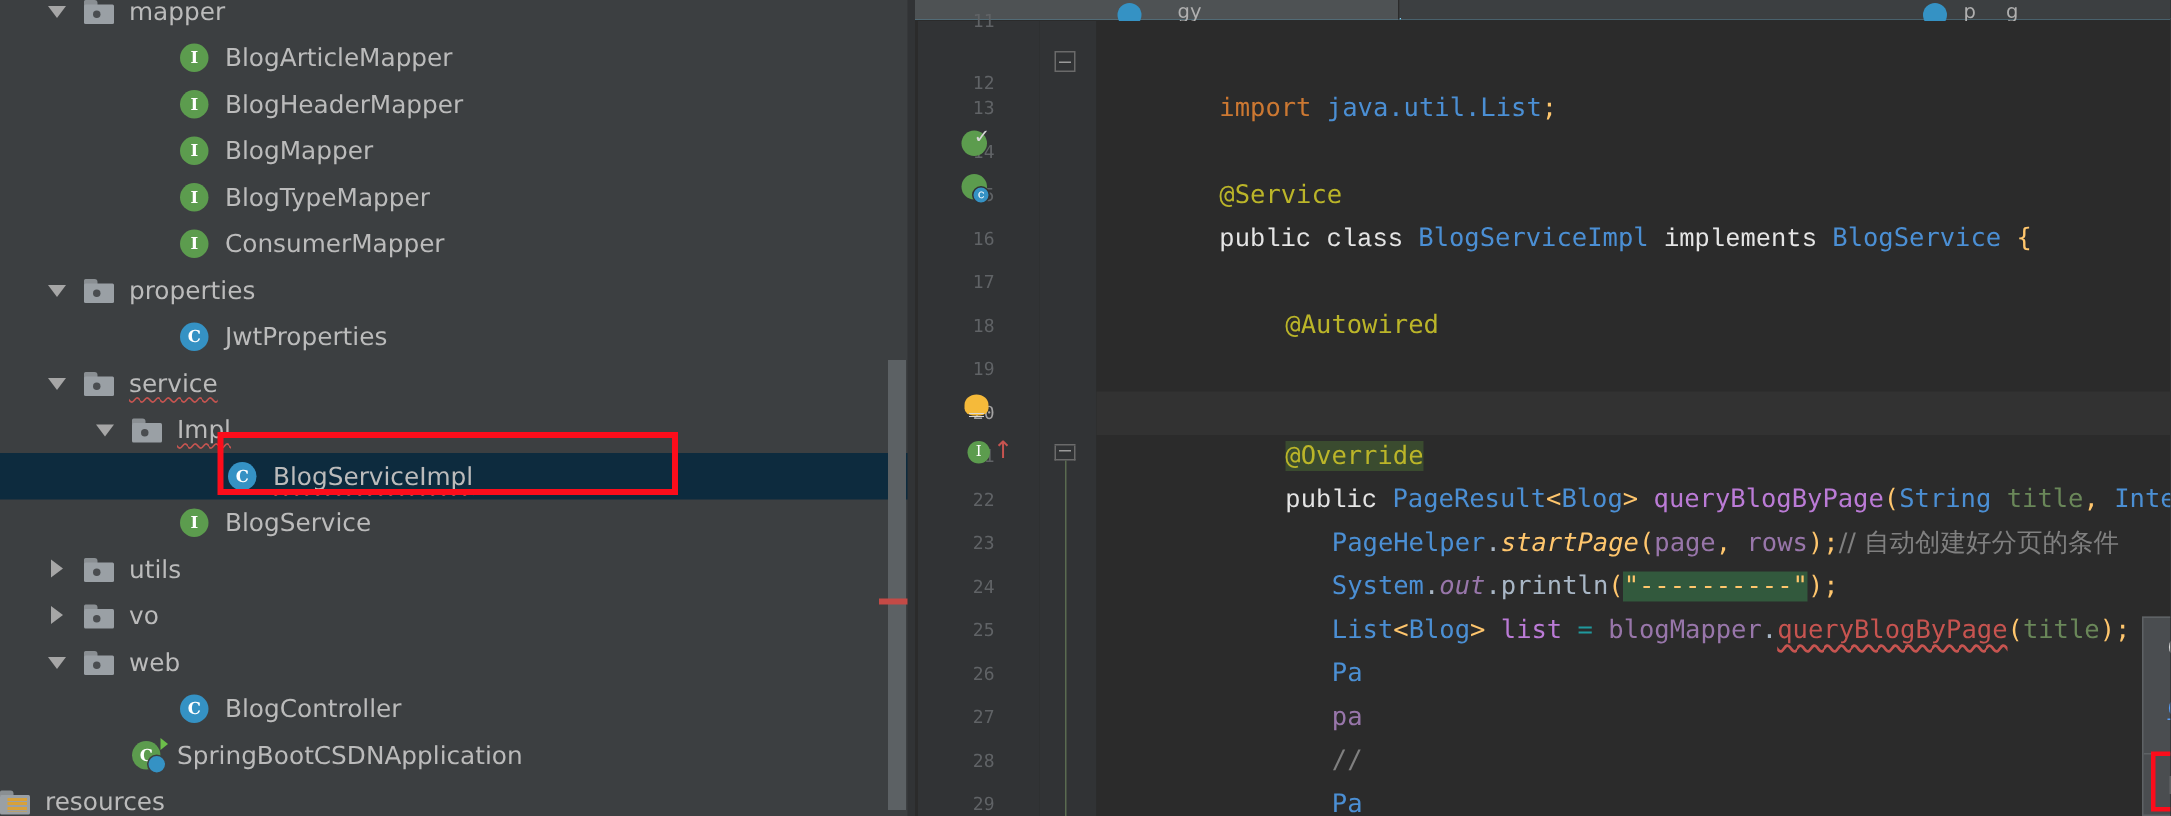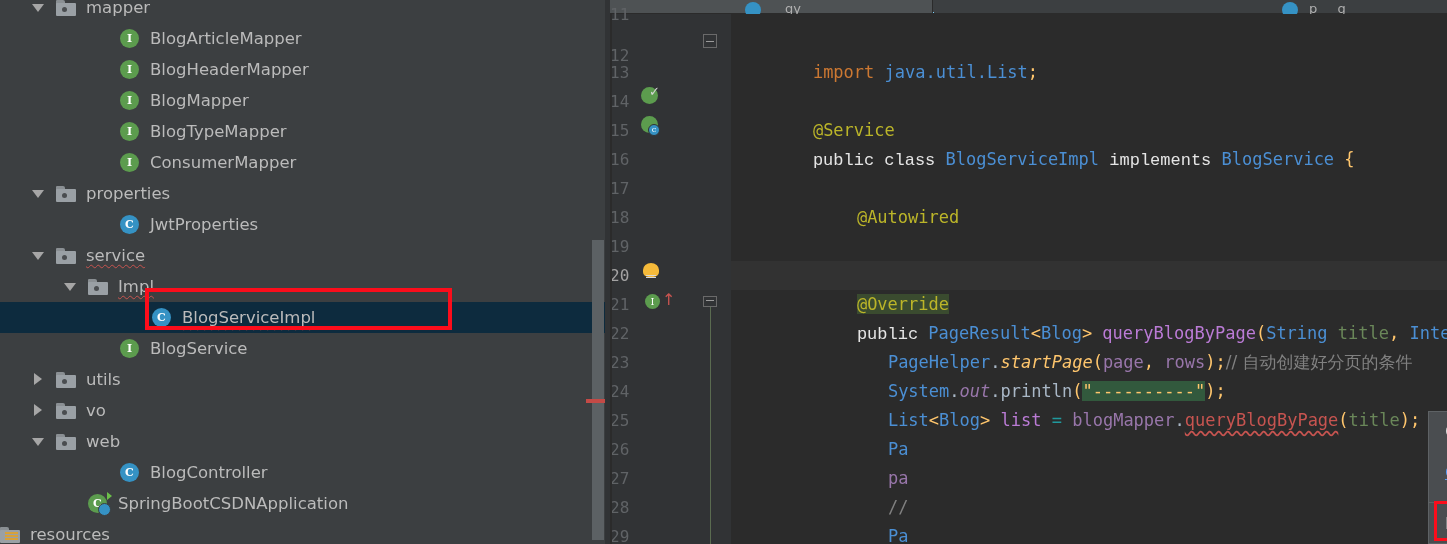--- a/index.html
+++ b/index.html
@@ -185,23 +185,23 @@
   #code-area {
     position: absolute; left: 121px; top: 14px; right: 0; bottom: 0;
     background: #2b2b2b;
   }
   #editor-left-border {
     position:absolute; left:0; top:14px; width:2px; height:530px; background:#2b2b2b;
   }
   .ln {
     position: absolute;
     right: 0; width: 83px;
-    text-align: left;
+    text-align: right;
     padding-right: 30px;
-    font-size: 16px;
+    font-size: 12px;
     color: #606366;
     line-height: 29px;
     height: 29px;
   }
   .ln.cur { color: #a4a3a3; }
 
   .codeline {
     position: absolute;
     left: 0;
     height: 29px;

